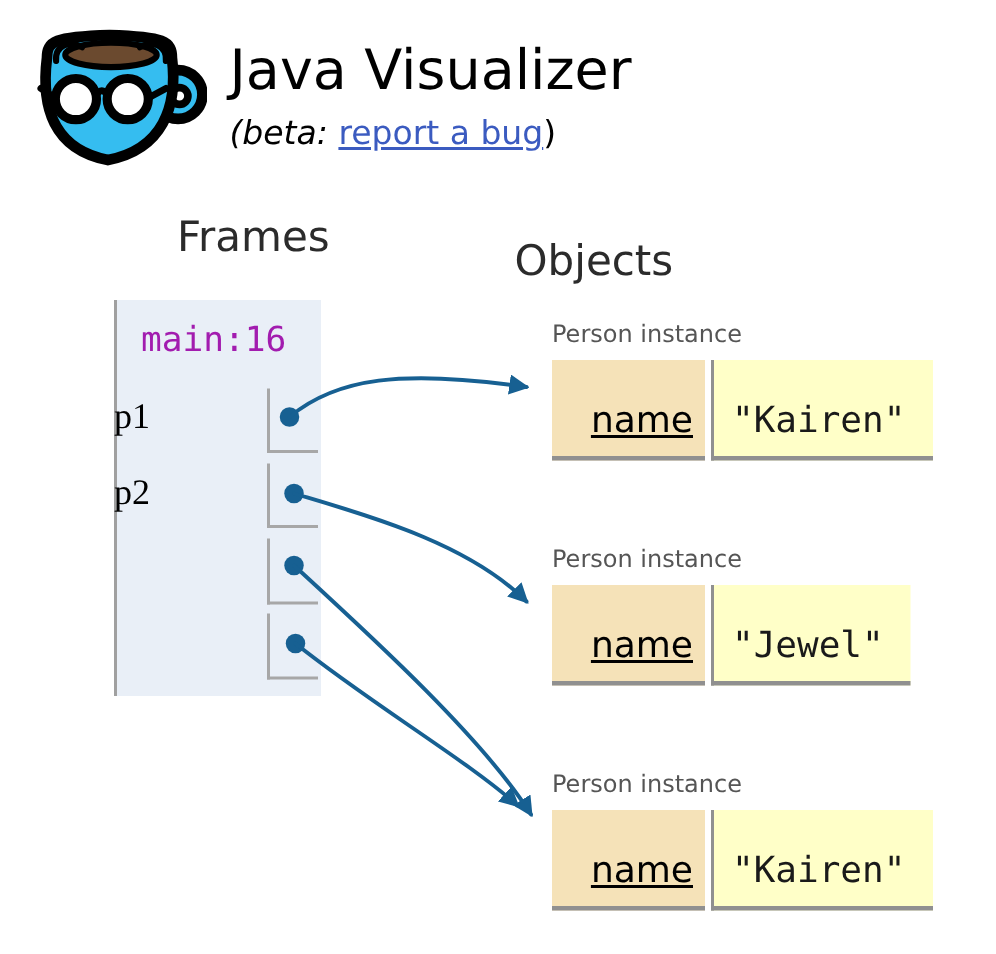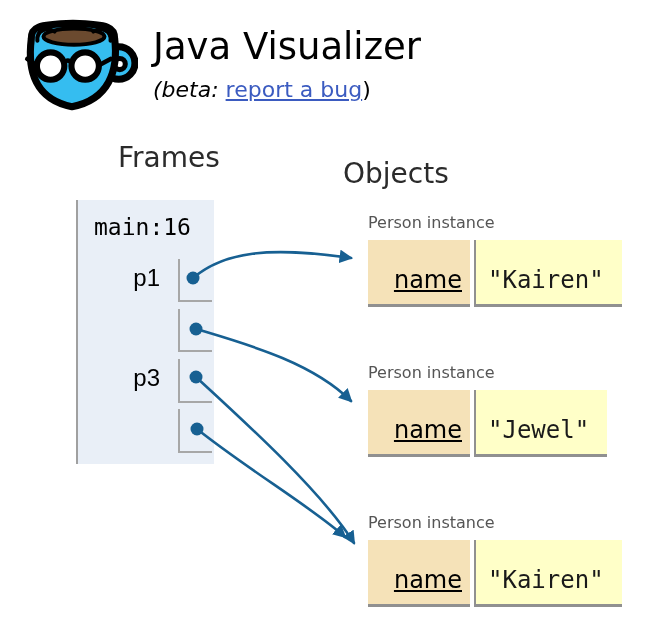--- a/index.html
+++ b/index.html
@@ -54,25 +54,25 @@
 
   
   #stack-frame {
     left: 76px; top: 200px; width: 138px; height: 264px;
     background: var(--color-frame-bg, #e9eff7);
     border-left: 2px solid var(--color-frame-border, #a0a0a0);
   }
   #frame-name {
     left: 94px; top: 213px;
     font-family: "DejaVu Sans Mono", "Liberation Mono", monospace;
-    font-size: 23px; line-height: 28px; color: #000000; white-space: nowrap;
+    font-size: 23px; line-height: 28px; color: #a21caf; white-space: nowrap;
   }
   .var-label {
-    left: 76px; width: 84px; text-align: right;
-    font-family: Liberation Sans, sans-serif;
+    left: 76px; width: 84px; text-align: left;
+    font-family: Liberation Serif, serif;
     font-size: 24px; line-height: 28px; color: #000;
   }
   .var-slot {
     left: 178px; width: 34px;
     border-left: 2px solid var(--color-bracket, #a7a7a7);
     border-bottom: 2px solid var(--color-bracket, #a7a7a7);
   }
 
   
   .obj-label {
@@ -137,21 +137,21 @@
   <div id="page-title" class="abs">Java Visualizer</div>
   <div id="subtitle" class="abs"><span class="it">(beta:</span><span> </span><a href="#">report a bug</a><span>)</span></div>
 
   <div id="frames-header" class="abs col-header">Frames</div>
   <div id="objects-header" class="abs col-header">Objects</div>
 
   <div id="stack-frame" class="abs"></div>
   <div id="frame-name" class="abs">main:16</div>
 
   <div class="abs var-label" style="top:264px;">p1</div>
-  <div class="abs var-label" style="top:364px;">p3</div>
+  <div class="abs var-label" style="top:315px;">p2</div>
 
   <div class="abs var-slot" style="top:259px;height:43px;"></div>
   <div class="abs var-slot" style="top:309px;height:43px;"></div>
   <div class="abs var-slot" style="top:359px;height:44px;"></div>
   <div class="abs var-slot" style="top:409px;height:44px;"></div>
 
   <div class="abs obj-label" style="top:213px;">Person instance</div>
   <div class="abs obj-table" style="top:240px;">
     <div class="key-cell">name</div>
     <div class="cell-gap"></div>

